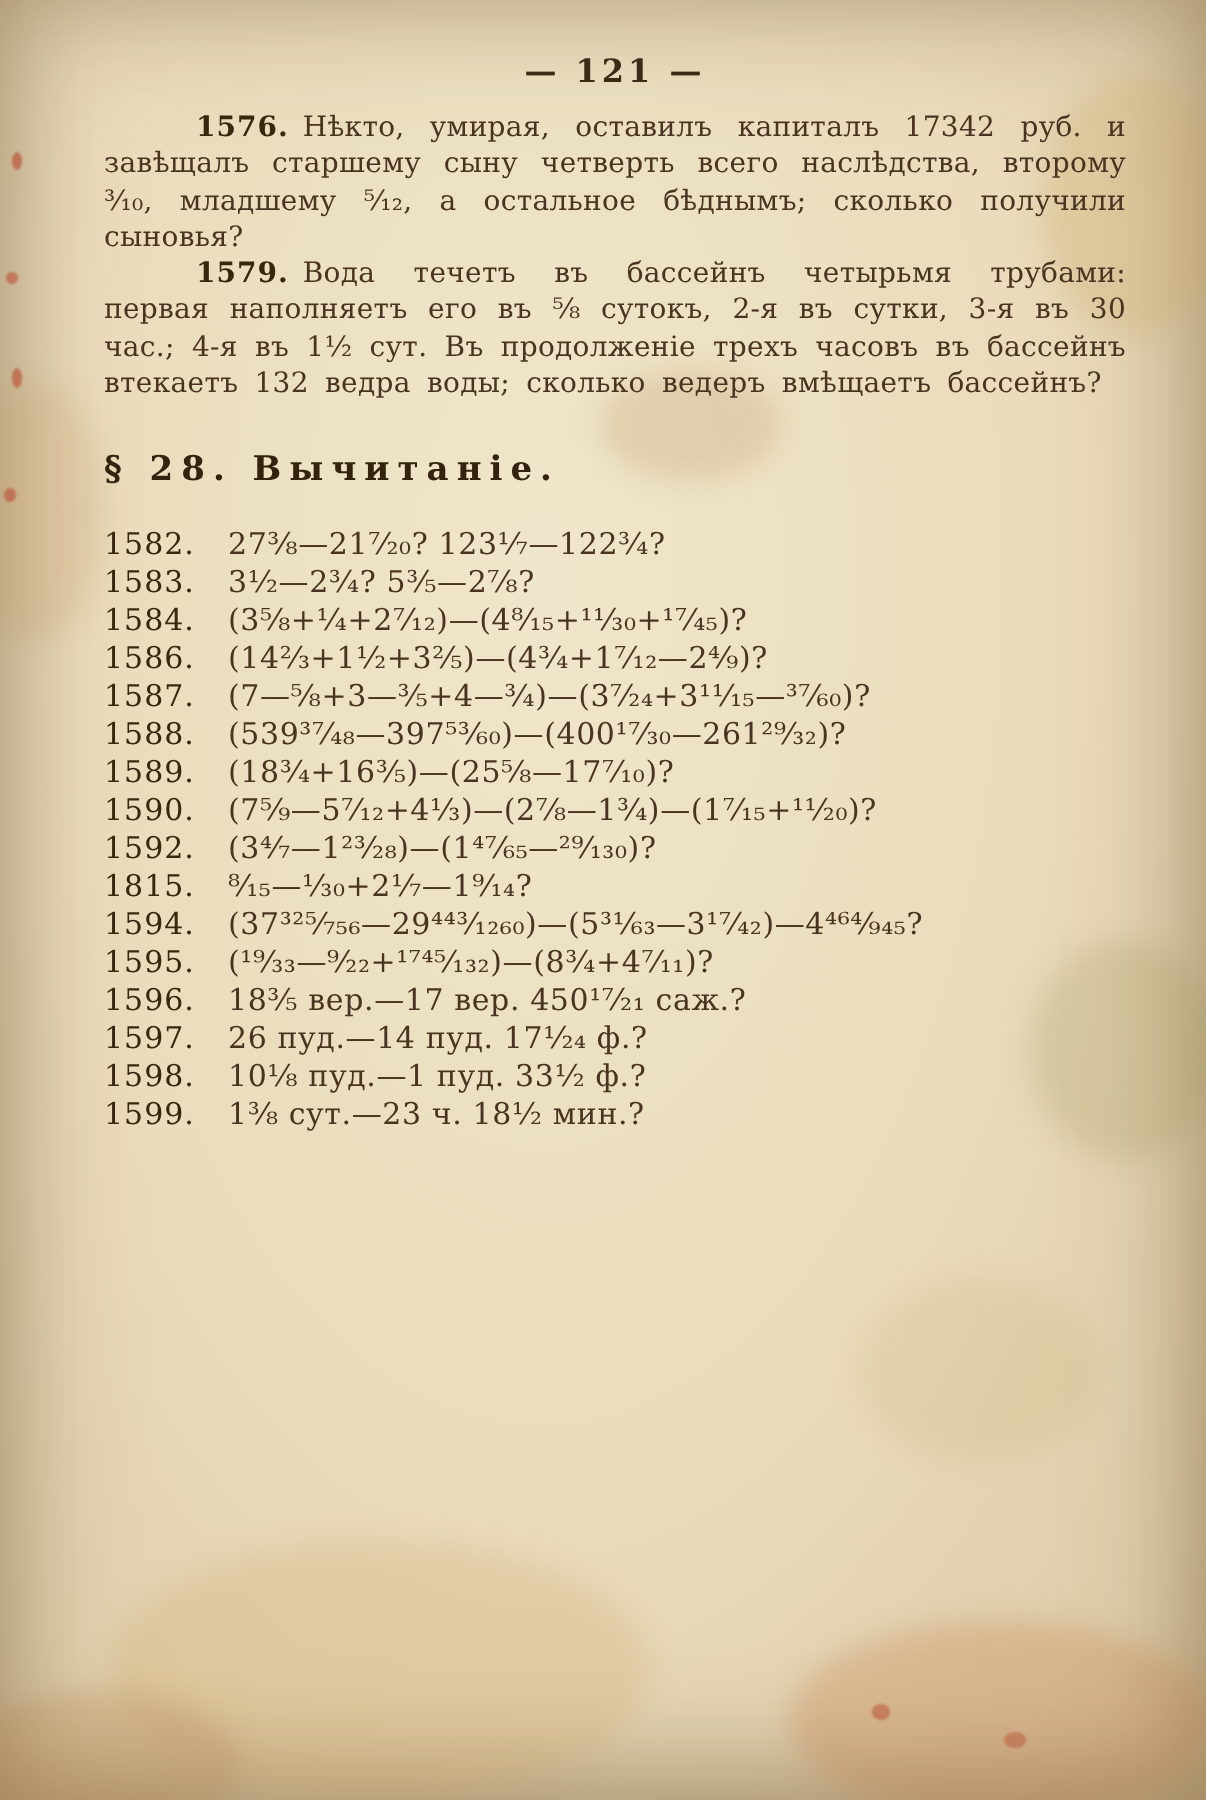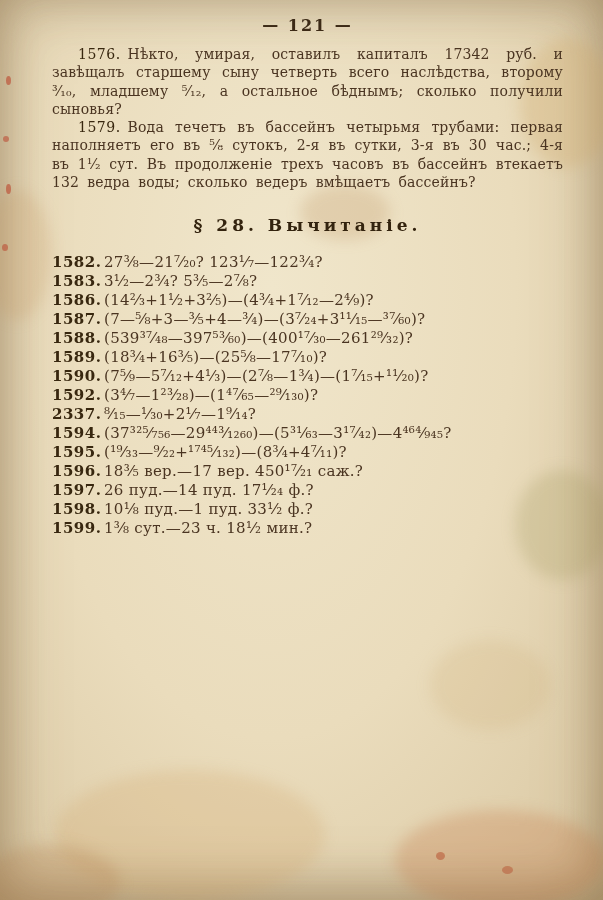--- a/index.html
+++ b/index.html
@@ -9,36 +9,36 @@
     background:radial-gradient(ellipse at 45% 32%, #f0e6cb 0%, #eadcbc 52%, #ddcca8 88%, #d2bf98 100%);
     font-family:"DejaVu Serif","Liberation Serif",serif;
     color:#4a3421;
     box-shadow:inset 0 0 70px rgba(120,90,50,.28);
   }
   .vignette{position:absolute;inset:0;pointer-events:none;
     box-shadow:inset 0 0 45px rgba(110,80,45,.22), inset 0 -18px 40px rgba(110,75,40,.18);}
   .content{position:relative;z-index:2;padding:14px 40px 0 52px;}
   .page-header{
     text-align:center;font-weight:bold;font-size:16px;letter-spacing:2px;
-    color:#3c2a16;margin:2px 0 10px 0;
+    color:#3c2a16;margin:12px 0 10px 0;
   }
   .problem{
     margin:0;font-size:14px;line-height:18.3px;text-align:justify;
     text-indent:26px;word-spacing:3.5px;letter-spacing:.15px;
   }
-  .num{font-weight:normal;color:#38270f;margin-right:7px;letter-spacing:.5px;}
+  .num{font-weight:bold;color:#38270f;margin-right:7px;letter-spacing:.5px;margin-left:20px;}
   .section-title{
-    margin:24px 0 18px 0;text-align:center;font-weight:bold;
+    margin:24px 0 18px 0;text-align:left;font-weight:bold;
     font-size:17px;letter-spacing:4px;color:#33230e;
   }
   .exercise{
     font-size:15px;line-height:19px;white-space:nowrap;letter-spacing:.25px;
   }
-  .exnum{font-weight:bold;color:#38270f;display:inline-block;min-width:52px;letter-spacing:.5px;}
-  .exexpr{letter-spacing:.3px;}
+  .exnum{font-weight:normal;color:#38270f;display:inline-block;min-width:52px;letter-spacing:.5px;}
+  .exexpr{letter-spacing:.3px;margin-left:10px;}
   
   .stain{position:absolute;border-radius:50%;filter:blur(7px);pointer-events:none;z-index:1;}
   .s1{left:520px;top:38px;width:95px;height:130px;background:rgba(205,165,100,.28);}
   .s2{left:-18px;top:190px;width:70px;height:130px;background:rgba(195,150,95,.22);}
   .s3{left:300px;top:185px;width:90px;height:55px;background:rgba(175,125,70,.20);}
   .s4{left:515px;top:470px;width:95px;height:110px;background:rgba(150,140,78,.22);}
   .s5{left:55px;top:770px;width:270px;height:130px;background:rgba(205,155,92,.20);}
   .s6{left:395px;top:810px;width:210px;height:100px;background:rgba(192,112,60,.26);}
   .s7{left:-20px;top:845px;width:140px;height:75px;background:rgba(175,122,70,.24);}
   .s8{left:430px;top:640px;width:120px;height:90px;background:rgba(200,160,100,.16);}
@@ -74,27 +74,28 @@
   <div class="content">
     <div class="page-header">— 121 —</div>
 
     <p class="problem"><span class="num">1576.</span><span>Нѣкто, умирая, оставилъ капиталъ 17342 руб. и завѣщалъ старшему сыну четверть всего наслѣдства, второму ³⁄₁₀, младшему ⁵⁄₁₂, а остальное бѣднымъ; сколько получили сыновья?</span></p>
     <p class="problem"><span class="num">1579.</span><span>Вода течетъ въ бассейнъ четырьмя трубами: первая наполняетъ его въ ⁵⁄₈ сутокъ, 2-я въ сутки, 3-я въ 30 час.; 4-я въ 1¹⁄₂ сут. Въ продолженіе трехъ часовъ въ бассейнъ втекаетъ 132 ведра воды; сколько ведеръ вмѣщаетъ бассейнъ?</span></p>
 
     <h2 class="section-title">§ 28. Вычитаніе.</h2>
 
     <div class="exercise"><span class="exnum">1582.</span><span class="exexpr">27³⁄₈—21⁷⁄₂₀? 123¹⁄₇—122³⁄₄?</span></div>
     <div class="exercise"><span class="exnum">1583.</span><span class="exexpr">3¹⁄₂—2³⁄₄? 5³⁄₅—2⁷⁄₈?</span></div>
+    <div class="exercise"><span class="exnum">1584.</span><span class="exexpr">(3⁵⁄₈+¹⁄₄+2⁷⁄₁₂)—(4⁸⁄₁₅+¹¹⁄₃₀+¹⁷⁄₄₅)?</span></div>
     <div class="exercise"><span class="exnum">1586.</span><span class="exexpr">(14²⁄₃+1¹⁄₂+3²⁄₅)—(4³⁄₄+1⁷⁄₁₂—2⁴⁄₉)?</span></div>
     <div class="exercise"><span class="exnum">1587.</span><span class="exexpr">(7—⁵⁄₈+3—³⁄₅+4—³⁄₄)—(3⁷⁄₂₄+3¹¹⁄₁₅—³⁷⁄₆₀)?</span></div>
     <div class="exercise"><span class="exnum">1588.</span><span class="exexpr">(539³⁷⁄₄₈—397⁵³⁄₆₀)—(400¹⁷⁄₃₀—261²⁹⁄₃₂)?</span></div>
     <div class="exercise"><span class="exnum">1589.</span><span class="exexpr">(18³⁄₄+16³⁄₅)—(25⁵⁄₈—17⁷⁄₁₀)?</span></div>
     <div class="exercise"><span class="exnum">1590.</span><span class="exexpr">(7⁵⁄₉—5⁷⁄₁₂+4¹⁄₃)—(2⁷⁄₈—1³⁄₄)—(1⁷⁄₁₅+¹¹⁄₂₀)?</span></div>
     <div class="exercise"><span class="exnum">1592.</span><span class="exexpr">(3⁴⁄₇—1²³⁄₂₈)—(1⁴⁷⁄₆₅—²⁹⁄₁₃₀)?</span></div>
-    <div class="exercise"><span class="exnum">2337.</span><span class="exexpr">⁸⁄₁₅—¹⁄₃₀+2¹⁄₇—1⁹⁄₁₄?</span></div>
+    <div class="exercise"><span class="exnum">1815.</span><span class="exexpr">⁸⁄₁₅—¹⁄₃₀+2¹⁄₇—1⁹⁄₁₄?</span></div>
     <div class="exercise"><span class="exnum">1594.</span><span class="exexpr">(37³²⁵⁄₇₅₆—29⁴⁴³⁄₁₂₆₀)—(5³¹⁄₆₃—3¹⁷⁄₄₂)—4⁴⁶⁴⁄₉₄₅?</span></div>
     <div class="exercise"><span class="exnum">1595.</span><span class="exexpr">(¹⁹⁄₃₃—⁹⁄₂₂+¹⁷⁴⁵⁄₁₃₂)—(8³⁄₄+4⁷⁄₁₁)?</span></div>
     <div class="exercise"><span class="exnum">1596.</span><span class="exexpr">18³⁄₅ вер.—17 вер. 450¹⁷⁄₂₁ саж.?</span></div>
     <div class="exercise"><span class="exnum">1597.</span><span class="exexpr">26 пуд.—14 пуд. 17¹⁄₂₄ ф.?</span></div>
     <div class="exercise"><span class="exnum">1598.</span><span class="exexpr">10¹⁄₈ пуд.—1 пуд. 33¹⁄₂ ф.?</span></div>
     <div class="exercise"><span class="exnum">1599.</span><span class="exexpr">1³⁄₈ сут.—23 ч. 18¹⁄₂ мин.?</span></div>
   </div>
 </div>
 
 </body></html>

